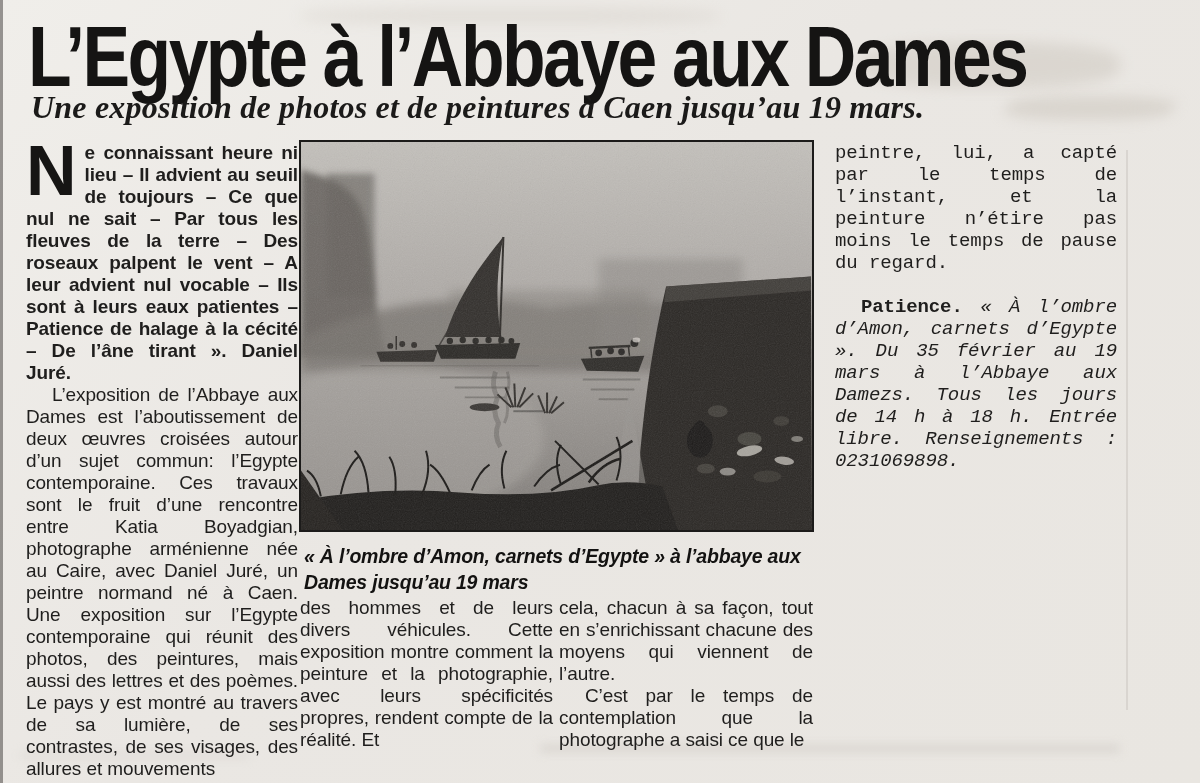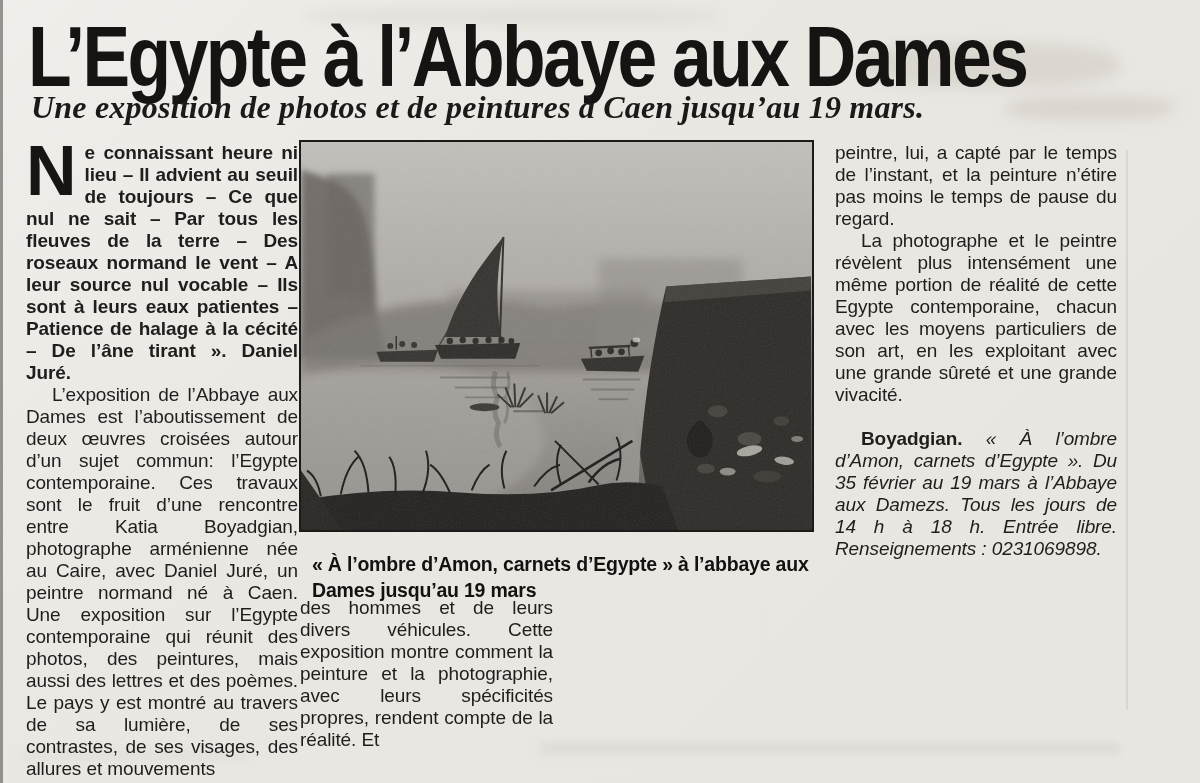--- a/index.html
+++ b/index.html
@@ -35,62 +35,62 @@
     font-size:32px;line-height:1.1;color:#1b1a19;white-space:nowrap;letter-spacing:.2px;text-align:right;
   }
 
   
   .col{position:absolute;text-align:justify;font-size:19px;line-height:22px;letter-spacing:-.1px;}
   .col p{margin:0;}
   .col p.ind{text-indent:26px;}
   .col-left{left:26px;top:142px;width:272px;}
   .col-mid1{left:300px;top:597px;width:253px;}
   .col-mid2{left:559px;top:597px;width:254px;}
-  .col-right{left:835px;top:142px;width:282px;}
+  .col-right{left:835px;top:142px;width:282px;font-family:Liberation Mono, monospace;}
 
   .lead{font-weight:bold;}
   .lead .attr{font-weight:bold;}
   .dropcap{
     float:left;font-size:70px;line-height:54px;font-weight:bold;
     padding:2px 8px 0 0;color:#161514;
   }
 
   .practical{margin-top:22px !important;font-style:italic;text-indent:26px;}
   .practical b{font-style:normal;}
 
   
   .photo{
     position:absolute;left:299px;top:140px;width:515px;height:392px;
     border:2px solid #1c1b1a;box-sizing:border-box;background:#a7a39f;
   }
   .photo svg{display:block;width:100%;height:100%;}
   .caption{
-    position:absolute;left:300px;top:539px;width:516px;margin:12px;
-    font-weight:bold;font-size:19.5px;line-height:26px;color:#131211;
+    position:absolute;left:300px;top:539px;width:516px;margin:4px;
+    font-weight:bold;font-style:italic;font-size:19.5px;line-height:26px;color:#131211;
     letter-spacing:-.2px;
   }
 </style>
 </head>
 <body>
 
 <div class="page">
 
   <div class="scan-edge"></div>
   <div class="ghost g1"></div>
   <div class="ghost g2"></div>
   <div class="ghost g3"></div>
   <div class="smudge s1"></div>
   <div class="smudge s2"></div>
   <div class="fold"></div>
 
   <h1 class="headline">L’Egypte à l’Abbaye aux Dames</h1>
   <h2 class="subtitle">Une exposition de photos et de peintures à Caen jusqu’au 19 mars.</h2>
 
   <div class="col col-left">
-    <p class="lead"><span class="dropcap">N</span><span>e connaissant heure ni lieu – Il advient au seuil de toujours – Ce que nul ne sait – Par tous les fleuves de la terre – Des roseaux normand le vent – A leur source nul vocable – Ils sont à leurs eaux patientes – Patience de halage à la cécité – De l’âne tirant ».</span>
+    <p class="lead"><span class="dropcap">N</span><span>e connaissant heure ni lieu – Il advient au seuil de toujours – Ce que nul ne sait – Par tous les fleuves de la terre – Des roseaux palpent le vent – A leur advient nul vocable – Ils sont à leurs eaux patientes – Patience de halage à la cécité – De l’âne tirant ».</span>
       <span class="attr">Daniel Juré.</span>
     </p>
     <p class="ind">L’exposition de l’Abbaye aux Dames est l’aboutissement de deux œuvres croisées autour d’un sujet commun: l’Egypte contemporaine. Ces travaux sont le fruit d’une rencontre entre Katia Boyadgian, photographe arménienne née au Caire, avec Daniel Juré, un peintre normand né à Caen. Une exposition sur l’Egypte contemporaine qui réunit des photos, des peintures, mais aussi des lettres et des poèmes. Le pays y est montré au travers de sa lumière, de ses contrastes, de ses visages, des allures et mouvements</p>
   </div>
 
   <figure class="photo" style="margin:0;">
     <svg viewBox="0 0 515 392" preserveAspectRatio="none">
       <defs>
         <linearGradient id="sky" x1="0" y1="0" x2="0" y2="1">
           <stop offset="0" stop-color="#c3c0bb"></stop>
@@ -213,22 +213,25 @@
 
       <rect x="0" y="0" width="515" height="392" filter="url(#grain)" opacity="0.14"></rect>
     </svg>
   </figure>
 
   <figcaption class="caption">« À l’ombre d’Amon, carnets d’Egypte » à l’abbaye aux Dames jusqu’au 19 mars</figcaption>
 
   <div class="col col-mid1">
     <p>des hommes et de leurs divers véhicules. Cette exposition montre comment la peinture et la photographie, avec leurs spécificités propres, rendent compte de la réalité. Et</p>
   </div>
+  <div class="col col-mid2">
+    <p>cela, chacun à sa façon, tout en s’enrichissant chacune des moyens qui viennent de l’autre.</p>
+    <p class="ind">C’est par le temps de contemplation que la photographe a saisi ce que le</p>
+  </div>
 
   <div class="col col-right">
     <p>peintre, lui, a capté par le temps de l’instant, et la peinture n’étire pas moins le temps de pause du regard.</p>
-    <p class="ind">La photographe et le peintre révèlent plus intensément une même portion de réalité de cette Egypte contemporaine, chacun avec les moyens particuliers de son art, en les exploitant avec une grande sûreté et une grande vivacité.</p>
-    <p class="practical"><b>Boyadgian.</b>
+    <p class="practical"><b>Patience.</b>
       <span>« À l’ombre d’Amon, carnets d’Egypte ». Du 35 février au 19 mars à l’Abbaye aux Damezs. Tous les jours de 14 h à 18 h. Entrée libre. Renseignements : 0231069898.</span>
     </p>
   </div>
 
 </div>
 
 </body></html>

